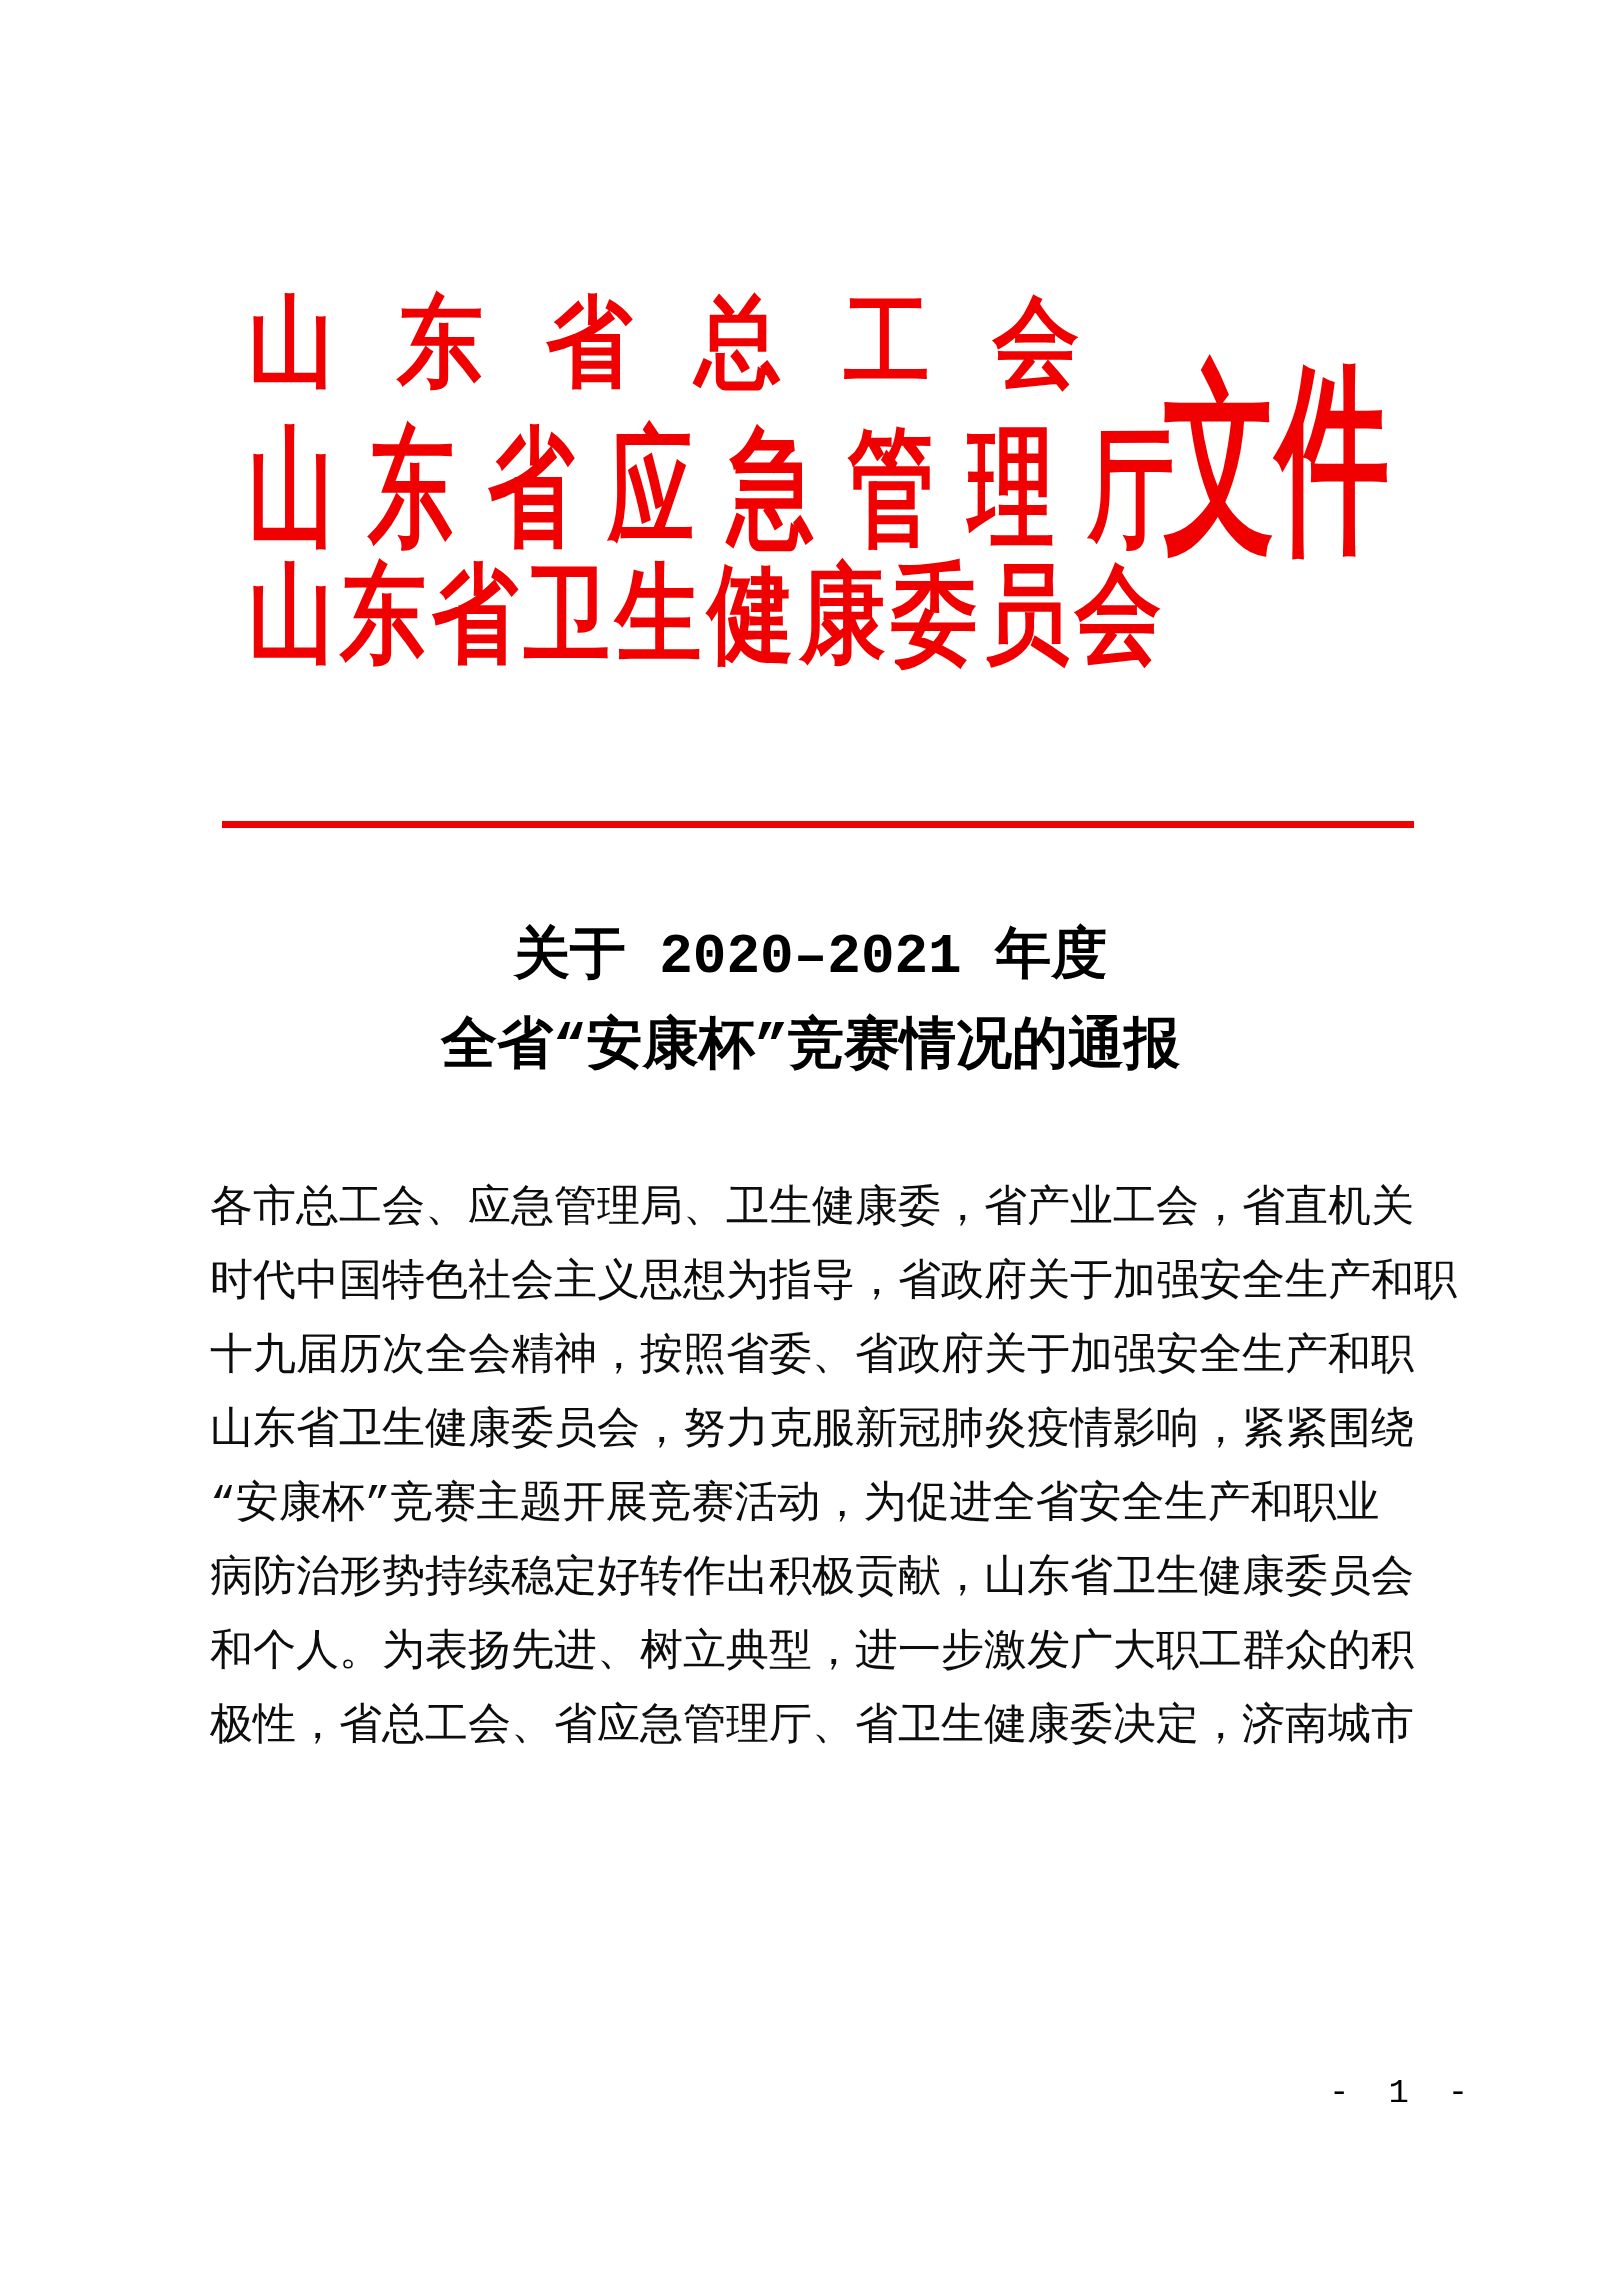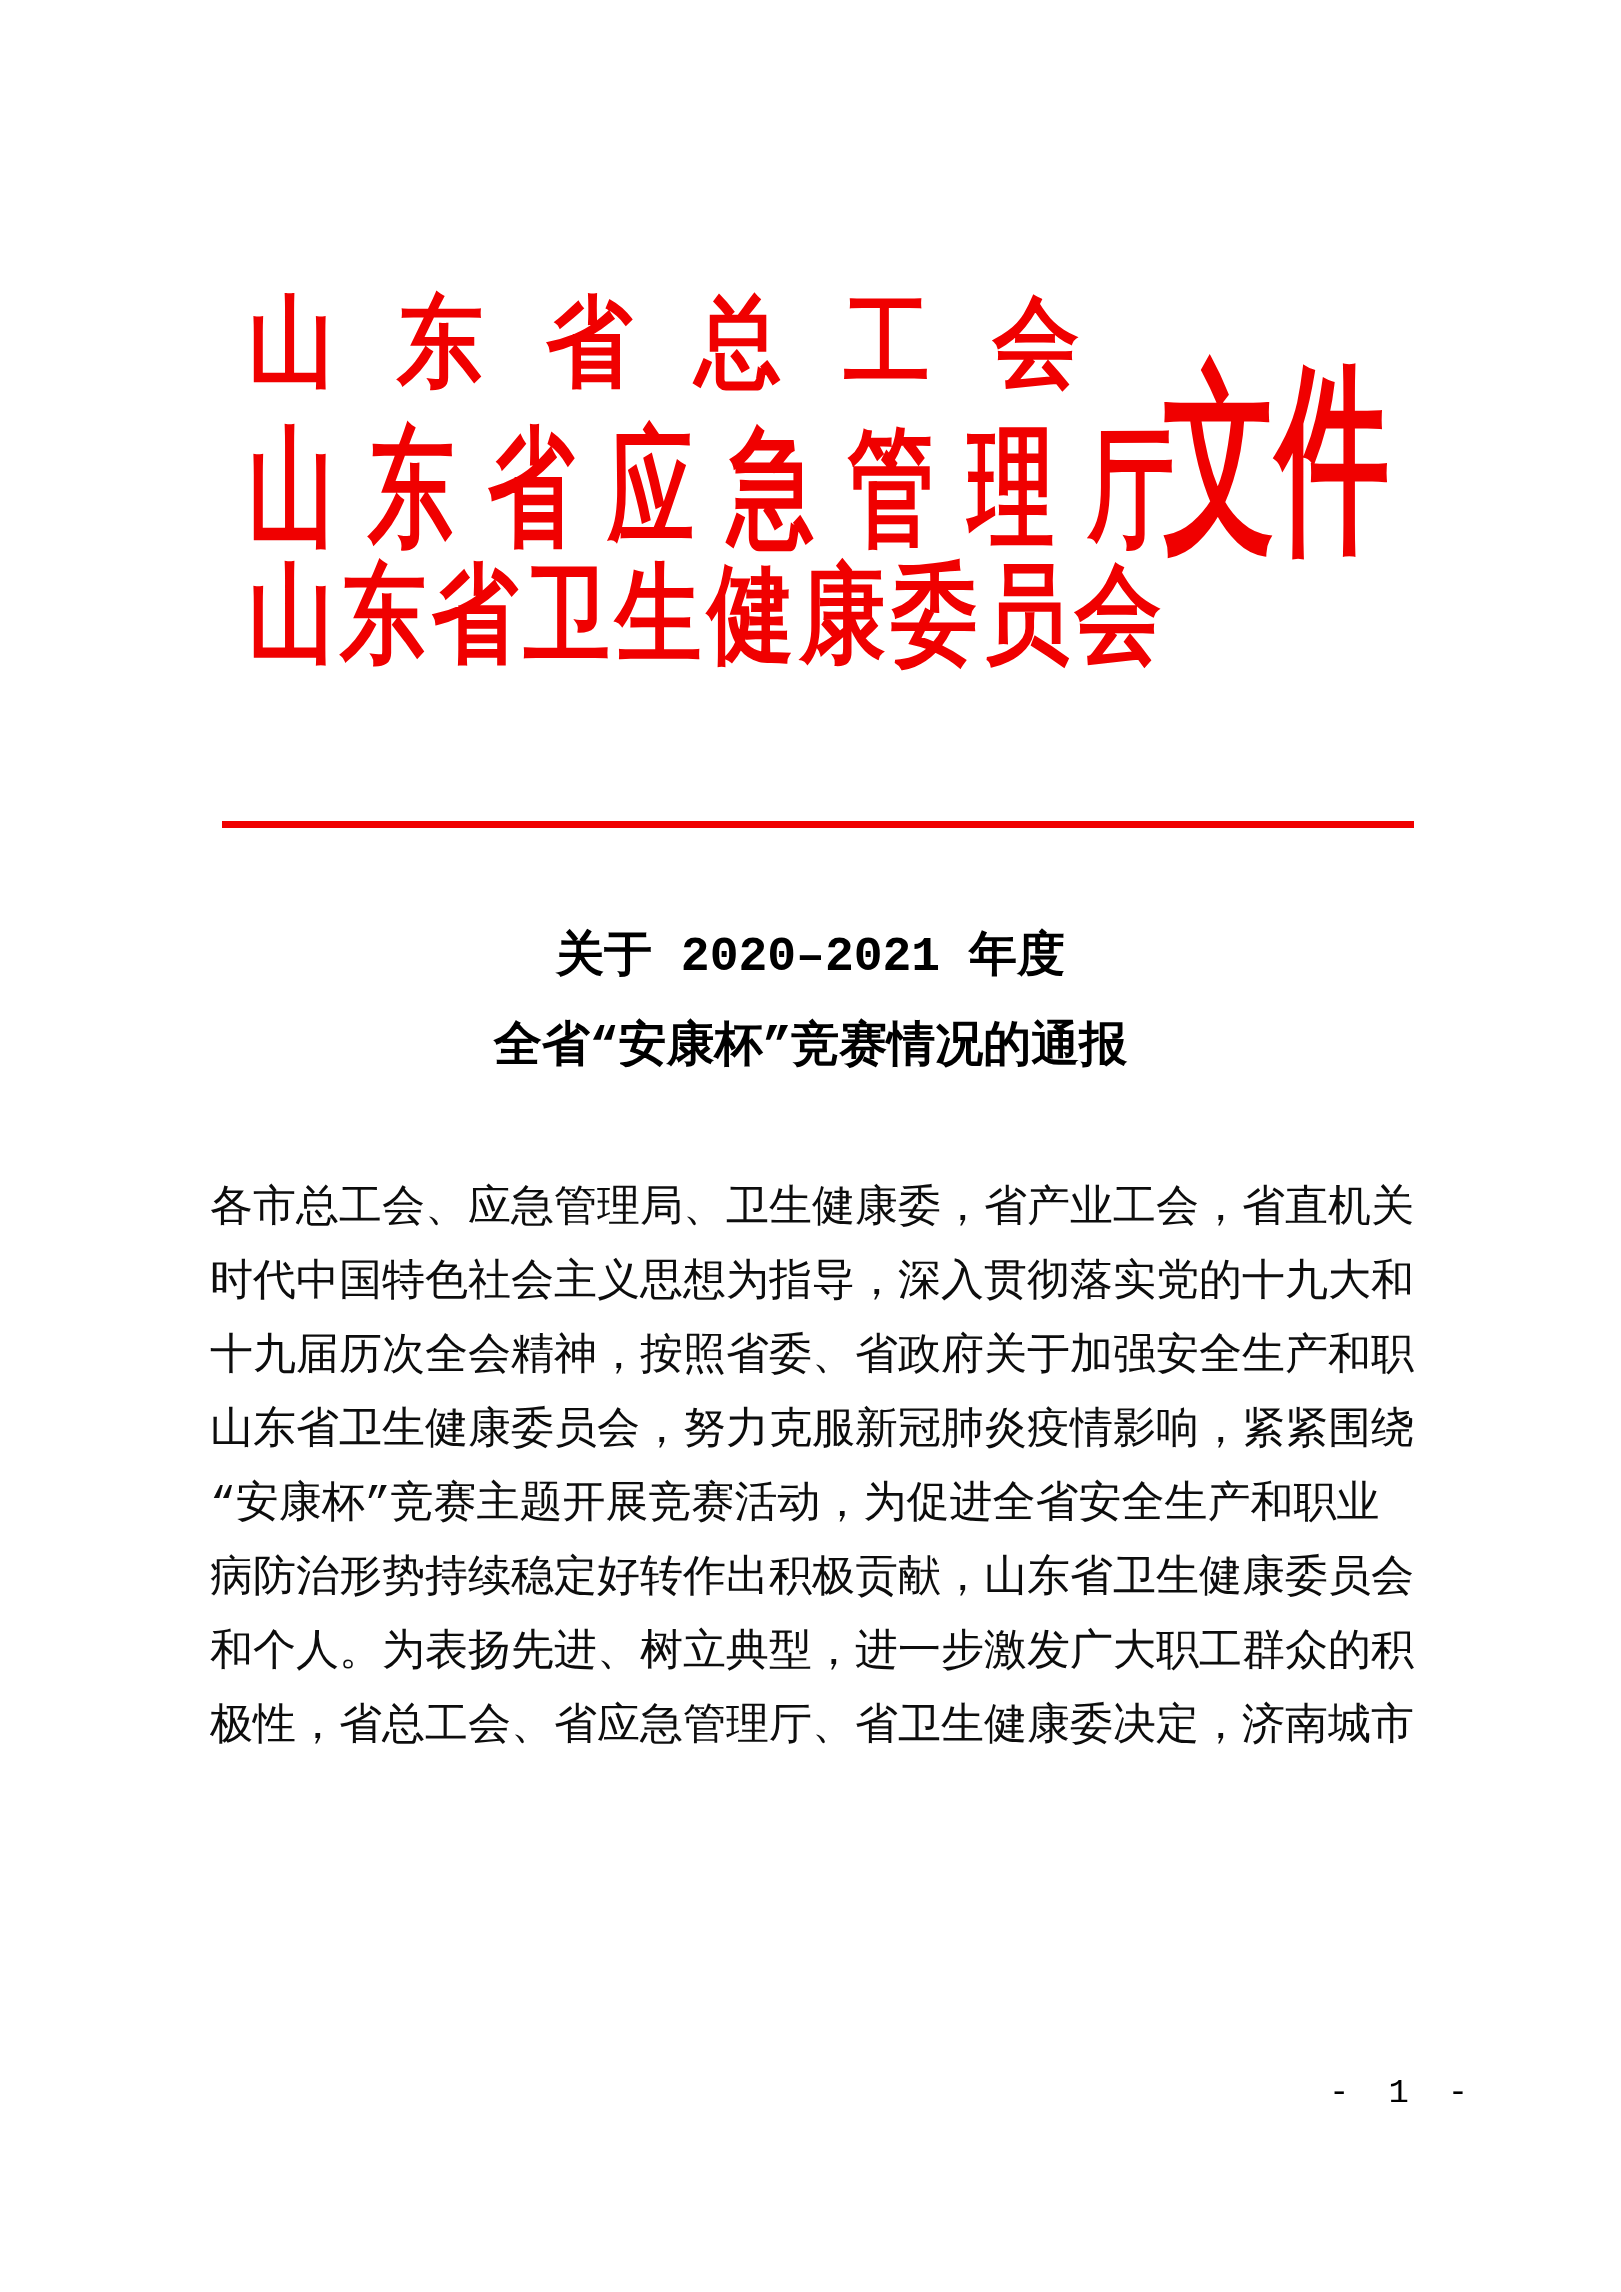--- a/index.html
+++ b/index.html
@@ -52,21 +52,21 @@
 
   
   .doc-title {
     position: absolute;
     left: 0;
     right: 0;
     top: 912px;
     text-align: center;
     color: #000000;
     font-weight: bold;
-    font-size: 48px;
+    font-size: 56px;
   }
   .doc-title .t-line { height: 90px; line-height: 90px; white-space: nowrap; }
 
   
   .doc-body {
     position: absolute;
     left: 210px;
     top: 1172px;
     width: 1215px;
     color: var(--ink, #0d0d0d);
@@ -103,21 +103,21 @@
 
   <div class="red-rule"></div>
 
   <div class="doc-title">
     <div class="t-line">关于 2020–2021 年度</div>
     <div class="t-line">全省“安康杯”竞赛情况的通报</div>
   </div>
 
   <div class="doc-body">
     <div class="body-line">各市总工会、应急管理局、卫生健康委，省产业工会，省直机关</div>
-    <div class="body-line">时代中国特色社会主义思想为指导，深入贯彻落实党的十九大和</div>
+    <div class="body-line">时代中国特色社会主义思想为指导，省政府关于加强安全生产和职</div>
     <div class="body-line">十九届历次全会精神，按照省委、省政府关于加强安全生产和职</div>
     <div class="body-line">山东省卫生健康委员会，努力克服新冠肺炎疫情影响，紧紧围绕</div>
     <div class="body-line">“安康杯”竞赛主题开展竞赛活动，为促进全省安全生产和职业</div>
     <div class="body-line">病防治形势持续稳定好转作出积极贡献，山东省卫生健康委员会</div>
     <div class="body-line">和个人。为表扬先进、树立典型，进一步激发广大职工群众的积</div>
     <div class="body-line">极性，省总工会、省应急管理厅、省卫生健康委决定，济南城市</div>
   </div>
 
   <div class="page-number">- 1 -</div>
 

